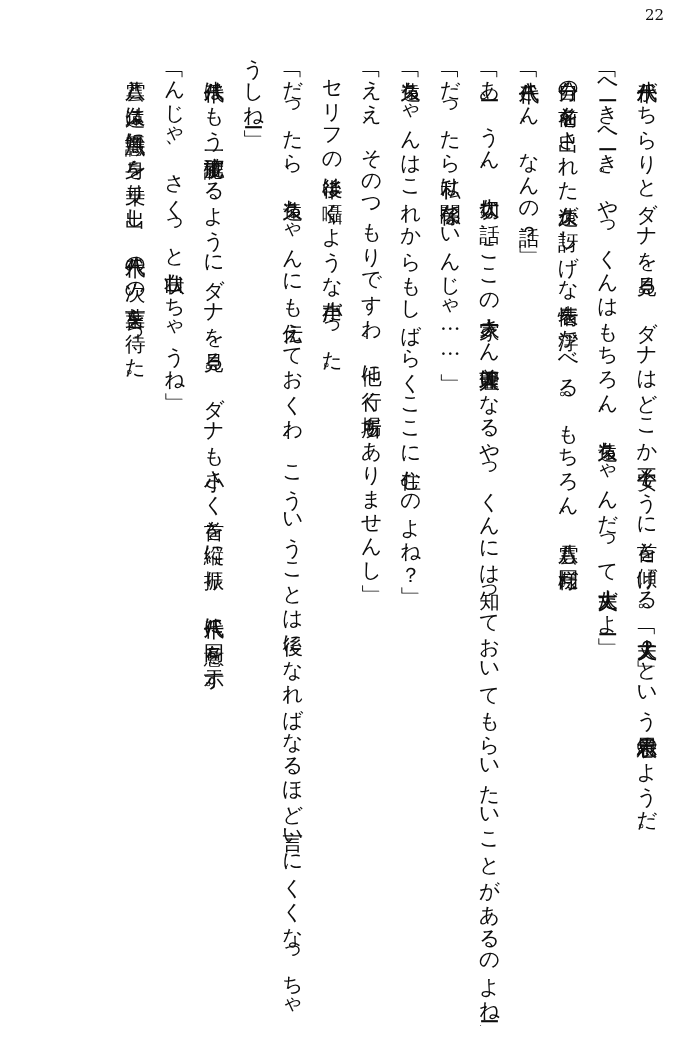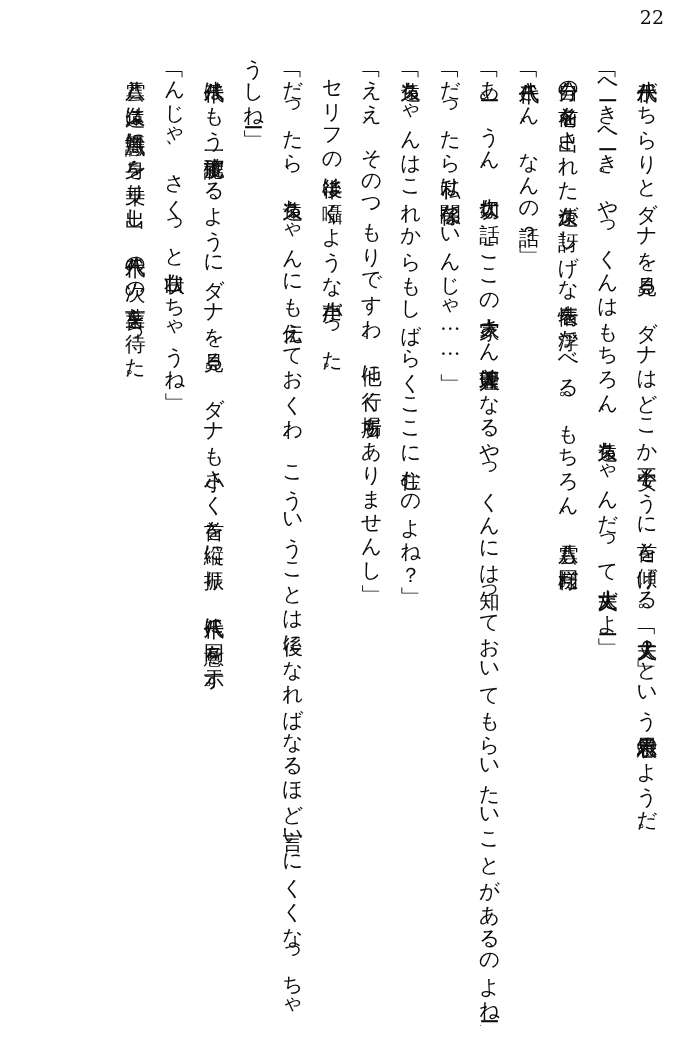--- a/index.html
+++ b/index.html
@@ -18,21 +18,21 @@
     position: relative;
     width: 690px;
     height: 1050px;
     box-sizing: border-box;
     background: #fff;
   }
   .page-number {
     position: absolute;
     top: 6px;
     right: 26px;
-    font-size: 19px;
+    font-size: 15px;
     font-family: "DejaVu Serif", "Liberation Serif", serif;
     letter-spacing: 0;
   }
   
   .text-body {
     position: absolute;
     top: 44px;
     right: 24px;
     left: 24px;
     bottom: 24px;

